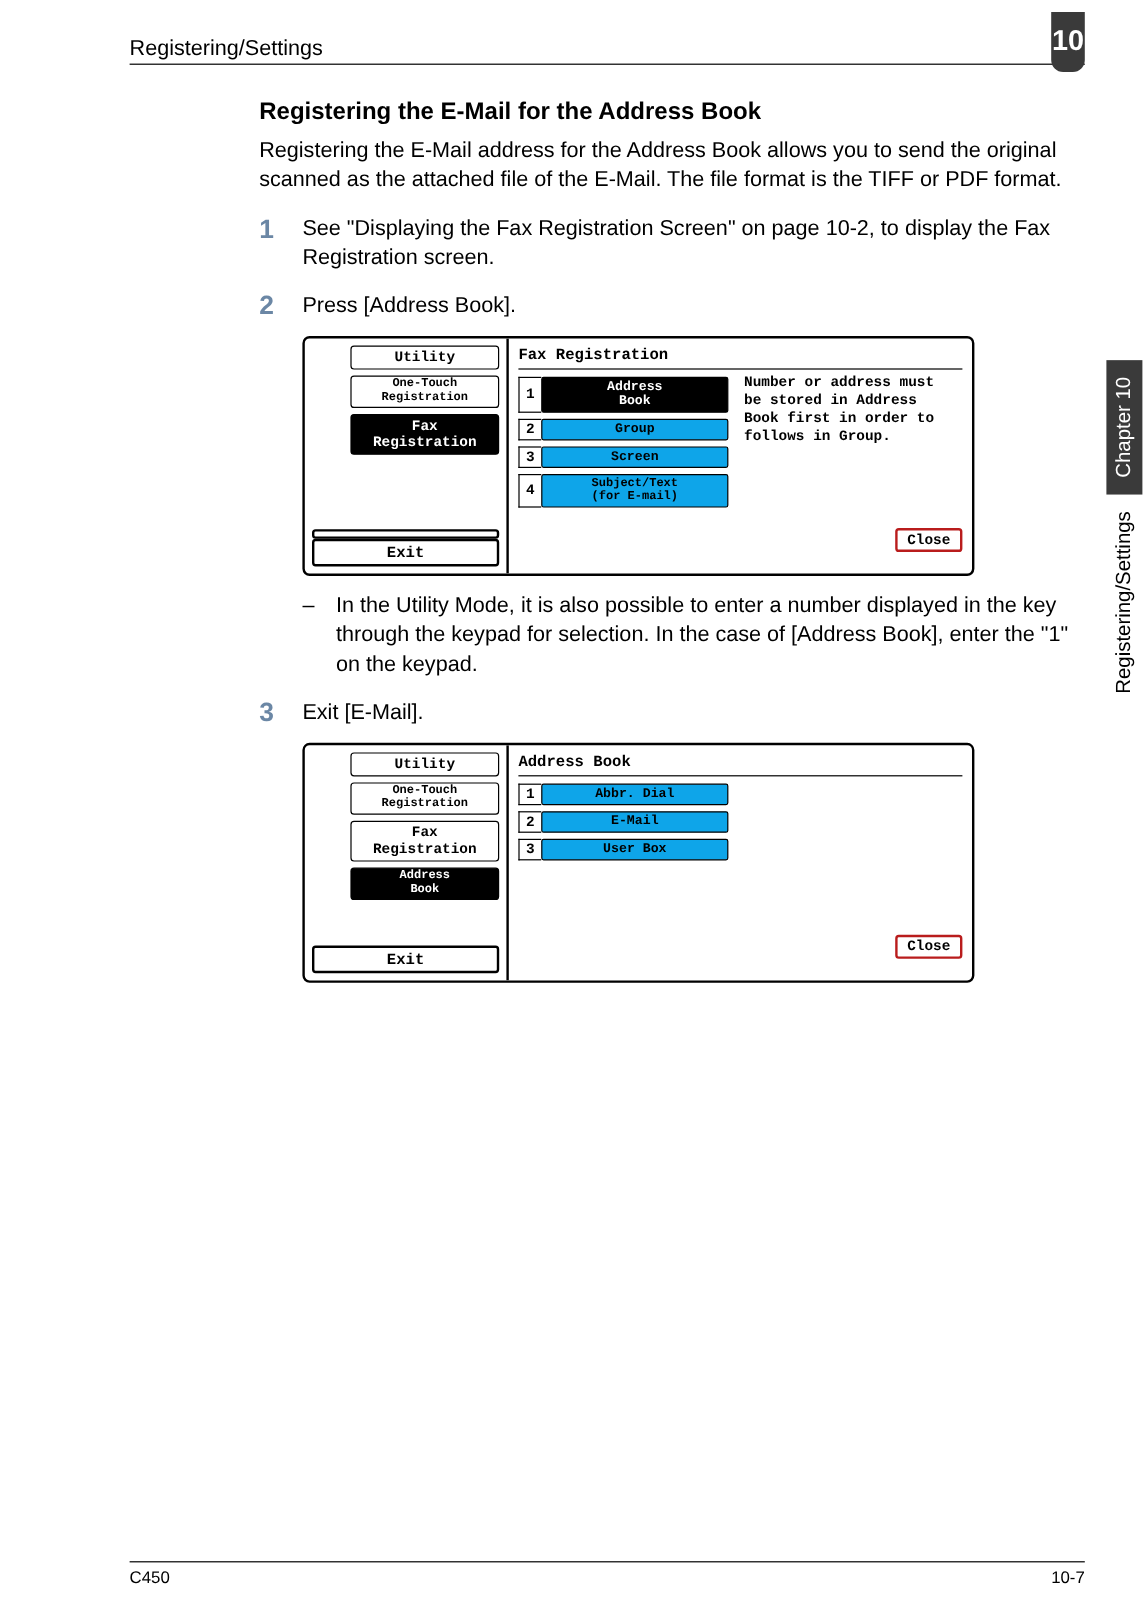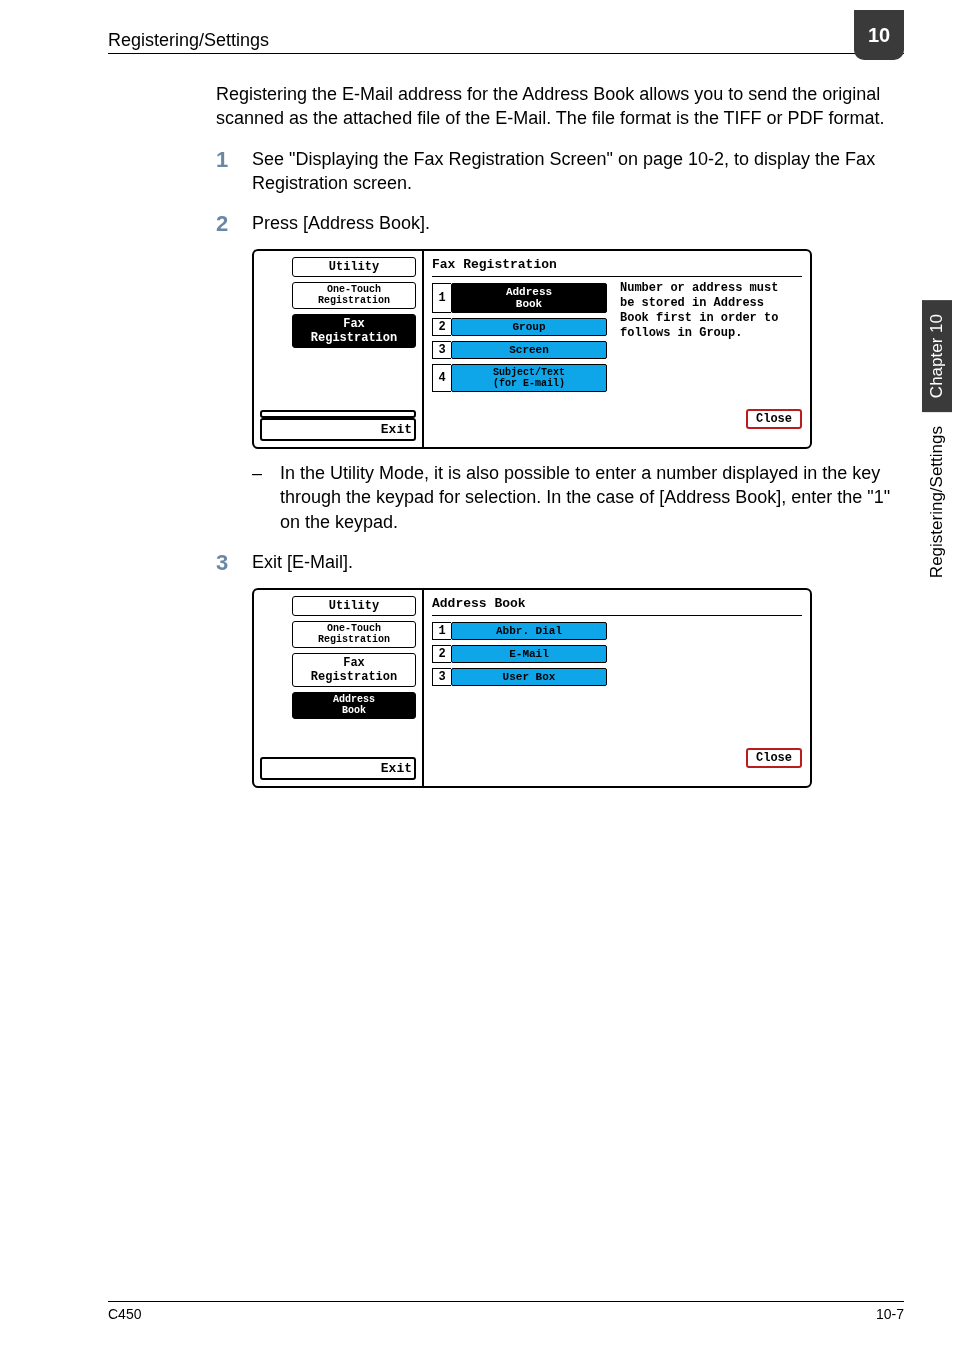--- a/index.html
+++ b/index.html
@@ -23,32 +23,32 @@
     align-items: baseline;
     border-bottom: 1px solid #000;
     padding-bottom: 2px;
     margin-bottom: 28px;
   }
   .breadcrumb {
     font-size: 18px;
     color: #000;
   }
   .chapter-num-box {
-    width: 50px;
+    width: 28px;
     height: 50px;
     background: #3a3a3a;
     color: #fff;
     border-radius: 0 0 10px 10px;
     position: absolute;
     top: 10px;
     right: 50px;
     display: flex;
     align-items: center;
     justify-content: center;
-    font-size: 20px;
+    font-size: 24px;
     font-weight: bold;
   }
   .content {
     margin-left: 108px;
   }
   .section-title {
     font-size: 20px;
     font-weight: bold;
     margin-bottom: 8px;
   }
@@ -116,21 +116,21 @@
     font-size: 12px;
     background: #fff;
     margin-left: 32px;
   }
   .s-tab.small { font-size: 10px; line-height: 1.05; }
   .s-tab.active { background: #000; color: #fff; }
   .s-spacer { flex: 1; }
   .s-exit {
     border: 2px solid #000;
     border-radius: 3px;
-    text-align: right;
+    text-align: center;
     font-weight: bold;
     padding: 2px;
     font-size: 13px;
   }
   .s-main {
     flex: 1;
     padding: 6px 8px;
     box-sizing: border-box;
     position: relative;
   }
@@ -218,20 +218,21 @@
 <div class="page">
 
   <div class="chapter-num-box">10</div>
 
   <div class="header-line">
     <span class="breadcrumb">Registering/Settings</span>
     <span style="width:60px"></span>
   </div>
 
   <div class="content">
+    <div class="section-title">Registering the E-Mail for the Address Book</div>
     <div class="para">Registering the E-Mail address for the Address Book allows you to send the original scanned as the attached file of the E-Mail. The file format is the TIFF or PDF format.</div>
 
     <div class="step">
       <div class="step-num">1</div>
       <div class="step-body">See "Displaying the Fax Registration Screen" on page 10-2, to display the Fax Registration screen.</div>
     </div>
 
     <div class="step">
       <div class="step-num">2</div>
       <div class="step-body">Press [Address Book].</div>

